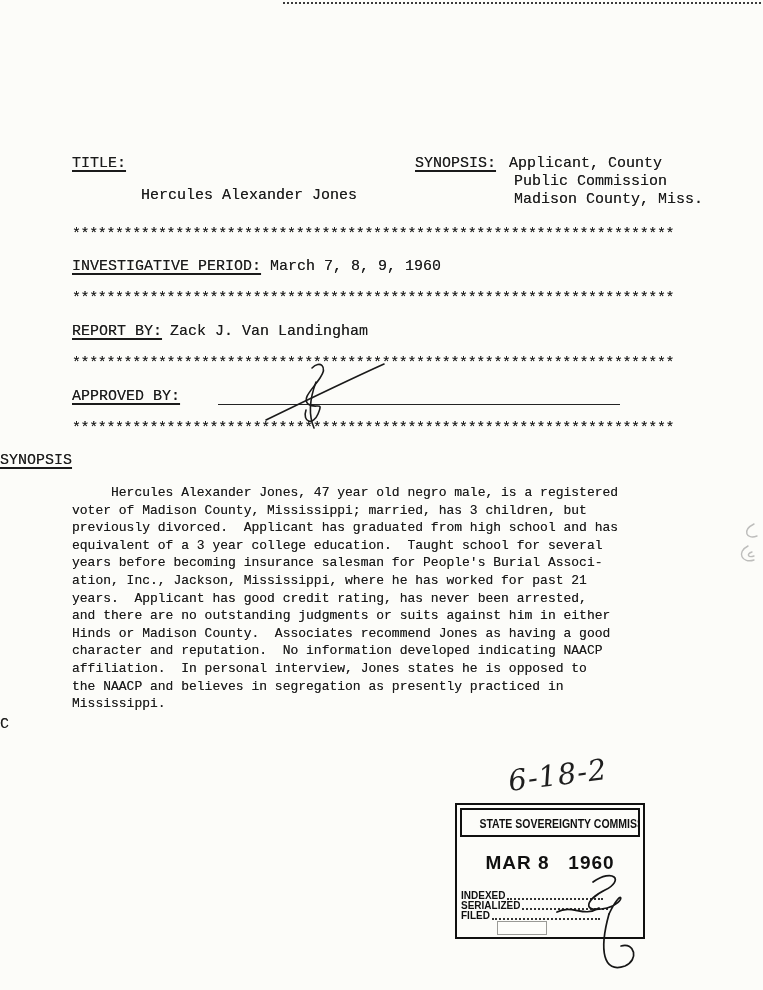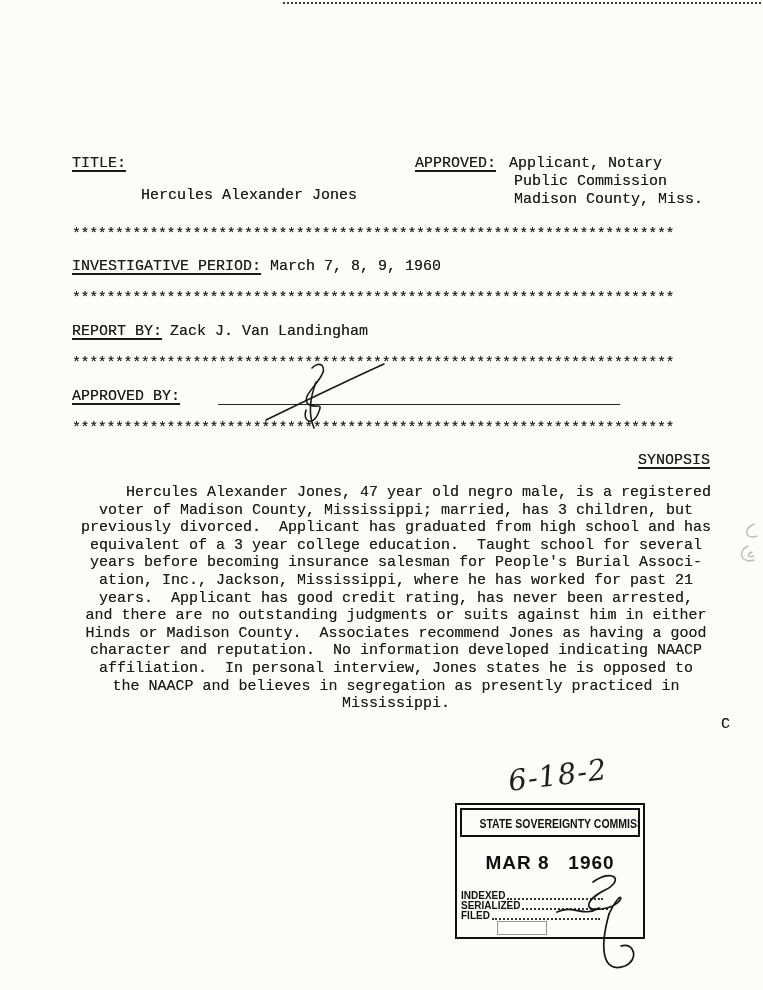--- a/index.html
+++ b/index.html
@@ -26,35 +26,34 @@
   }
   .sep {
     font-size:15px;
     letter-spacing:-0.4px;
     white-space:nowrap;
     overflow:hidden;
     width:636px;
     text-shadow:0 0 0.5px rgba(20,20,20,0.65);
   }
   .body-text {
-    font-size:15px;
+    font-size:13px;
     line-height:17.6px;
     white-space:pre;
     text-shadow:0 0 0.5px rgba(20,20,20,0.6);
-    text-align:center;
   }
   .edge-dots {
     border-top:2.5px dotted #3c3c3c;
     height:0;
   }
   .rule-line {
     border-bottom:1.5px solid #242424;
     height:0;
   }
-  .center { text-align:right; }
+  .center { text-align:left; }
 
   .handwritten {
     font-family:"DejaVu Serif", serif;
     font-style:italic;
     font-size:29px;
     color:#1e1e1e;
     transform:rotate(-7deg);
     letter-spacing:1px;
   }
 
@@ -107,22 +106,22 @@
 </head>
 <body>
 
 <div class="page">
 
   <div class="abs edge-dots" style="left:283px; top:2px; width:478px;"></div>
 
   <span class="abs t u" style="left:72px; top:155px;">TITLE:</span>
   <span class="abs t" style="left:141px; top:155px;margin-top:32px;">Hercules Alexander Jones</span>
 
-  <span class="abs t u" style="left:415px; top:155px;">APPROVED:</span>
-  <span class="abs t" style="left:509px; top:155px;">Applicant, Notary</span>
+  <span class="abs t u" style="left:415px; top:155px;">SYNOPSIS:</span>
+  <span class="abs t" style="left:509px; top:155px;">Applicant, County</span>
   <span class="abs t" style="left:514px; top:173px;">Public Commission</span>
   <span class="abs t" style="left:514px; top:191px;">Madison County, Miss.</span>
 
   <div class="abs sep" style="left:72px; top:226px;">**********************************************************************</div>
 
   <span class="abs t u" style="left:72px; top:258px;">INVESTIGATIVE PERIOD:</span>
   <span class="abs t" style="left:270px; top:258px;">March 7, 8, 9, 1960</span>
 
   <div class="abs sep" style="left:72px; top:290px;">**********************************************************************</div>
 

